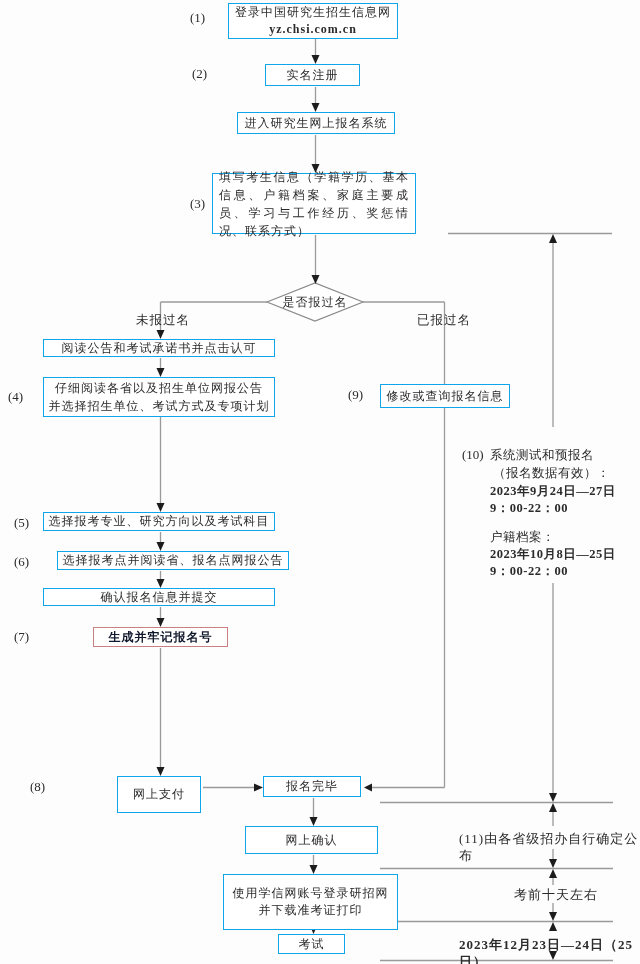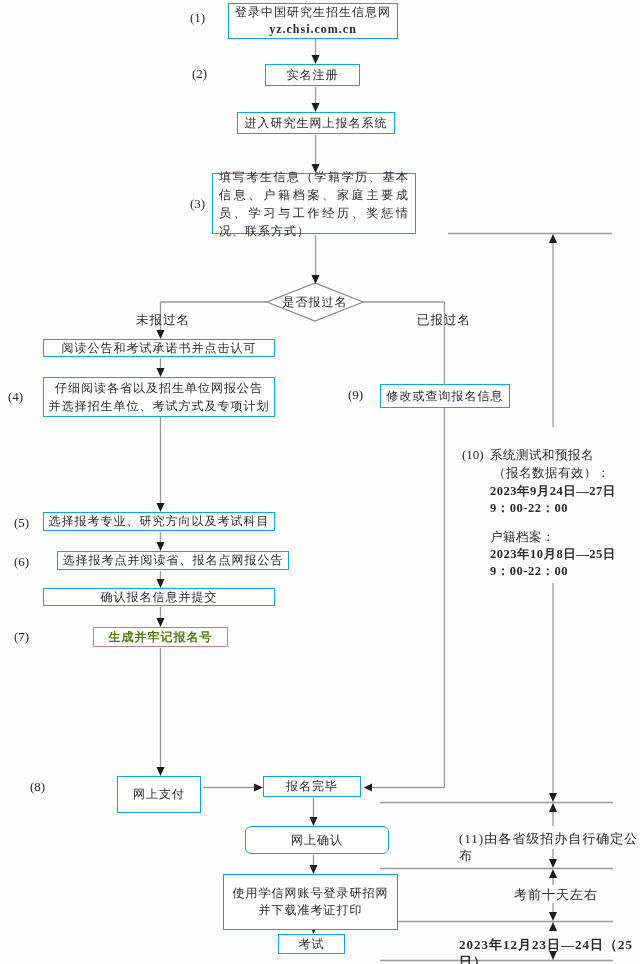--- a/index.html
+++ b/index.html
@@ -9,21 +9,21 @@
   }
   #connectors{position:absolute;left:0;top:0;width:640px;height:964px;}
   .box{
     position:absolute;box-sizing:border-box;border:1px solid #0ea5e9;background:#ffffff;
     display:flex;flex-direction:column;align-items:center;justify-content:center;
     text-align:center;font-size:12px;line-height:17px;letter-spacing:1px;
   }
   .pre{white-space:pre-line;}
   .lbl{position:absolute;font-size:13px;letter-spacing:0;}
   .branch{position:absolute;font-size:12.5px;letter-spacing:1px;}
-  .red{color:#4d7c0f;font-weight:bold;}
+  .red{color:#0f172a;font-weight:bold;}
   .redborder{border-color:#c98080;}
   .bold{font-weight:bold;}
   .dlabel{position:absolute;display:flex;align-items:center;justify-content:center;
     font-size:12px;letter-spacing:1px;}
   .tline{position:absolute;font-size:12.5px;line-height:17px;letter-spacing:1px;}
   .t10row{letter-spacing:0.5px;}
 </style>
 </head>
 <body>
 
@@ -124,21 +124,21 @@
   <div class="box" style="left:43px;top:339px;width:232px;height:18px;">阅读公告和考试承诺书并点击认可</div>
   <div class="box pre" style="left:43px;top:377px;width:232px;height:40px;line-height:18px;">仔细阅读各省以及招生单位网报公告
 并选择招生单位、考试方式及专项计划</div>
   <div class="box" style="left:380px;top:384px;width:130px;height:24px;">修改或查询报名信息</div>
   <div class="box" style="left:43px;top:512px;width:232px;height:19px;">选择报考专业、研究方向以及考试科目</div>
   <div class="box" style="left:43px;top:551px;width:232px;height:19px;margin-left:14px;">选择报考点并阅读省、报名点网报公告</div>
   <div class="box" style="left:43px;top:588px;width:232px;height:18px;">确认报名信息并提交</div>
   <div class="box red redborder" style="left:93px;top:627px;width:135px;height:20px;">生成并牢记报名号</div>
   <div class="box" style="left:117px;top:776px;width:84px;height:37px;">网上支付</div>
   <div class="box" style="left:263px;top:776px;width:98px;height:21px;">报名完毕</div>
-  <div class="box" style="left:245px;top:826px;width:144px;height:28px;border-radius:6px;">网上确认</div>
+  <div class="box" style="left:245px;top:826px;width:133px;height:28px;">网上确认</div>
   <div class="box pre" style="left:223px;top:874px;width:175px;height:56px;">使用学信网账号登录研招网
 并下载准考证打印</div>
   <div class="box" style="left:278px;top:934px;width:67px;height:20px;">考试</div>
 
   <div class="lbl" style="left:462px;top:447px;">(10)</div>
   <div class="tline t10row" style="left:490px;top:447px;">系统测试和预报名</div>
   <div class="tline t10row" style="left:493px;top:465px;">（报名数据有效）：</div>
   <div class="tline t10row bold" style="left:490px;top:483px;">2023年9月24日—27日</div>
   <div class="tline t10row bold" style="left:490px;top:500px;">9：00-22：00</div>
   <div class="tline t10row" style="left:490px;top:529px;">户籍档案：</div>

